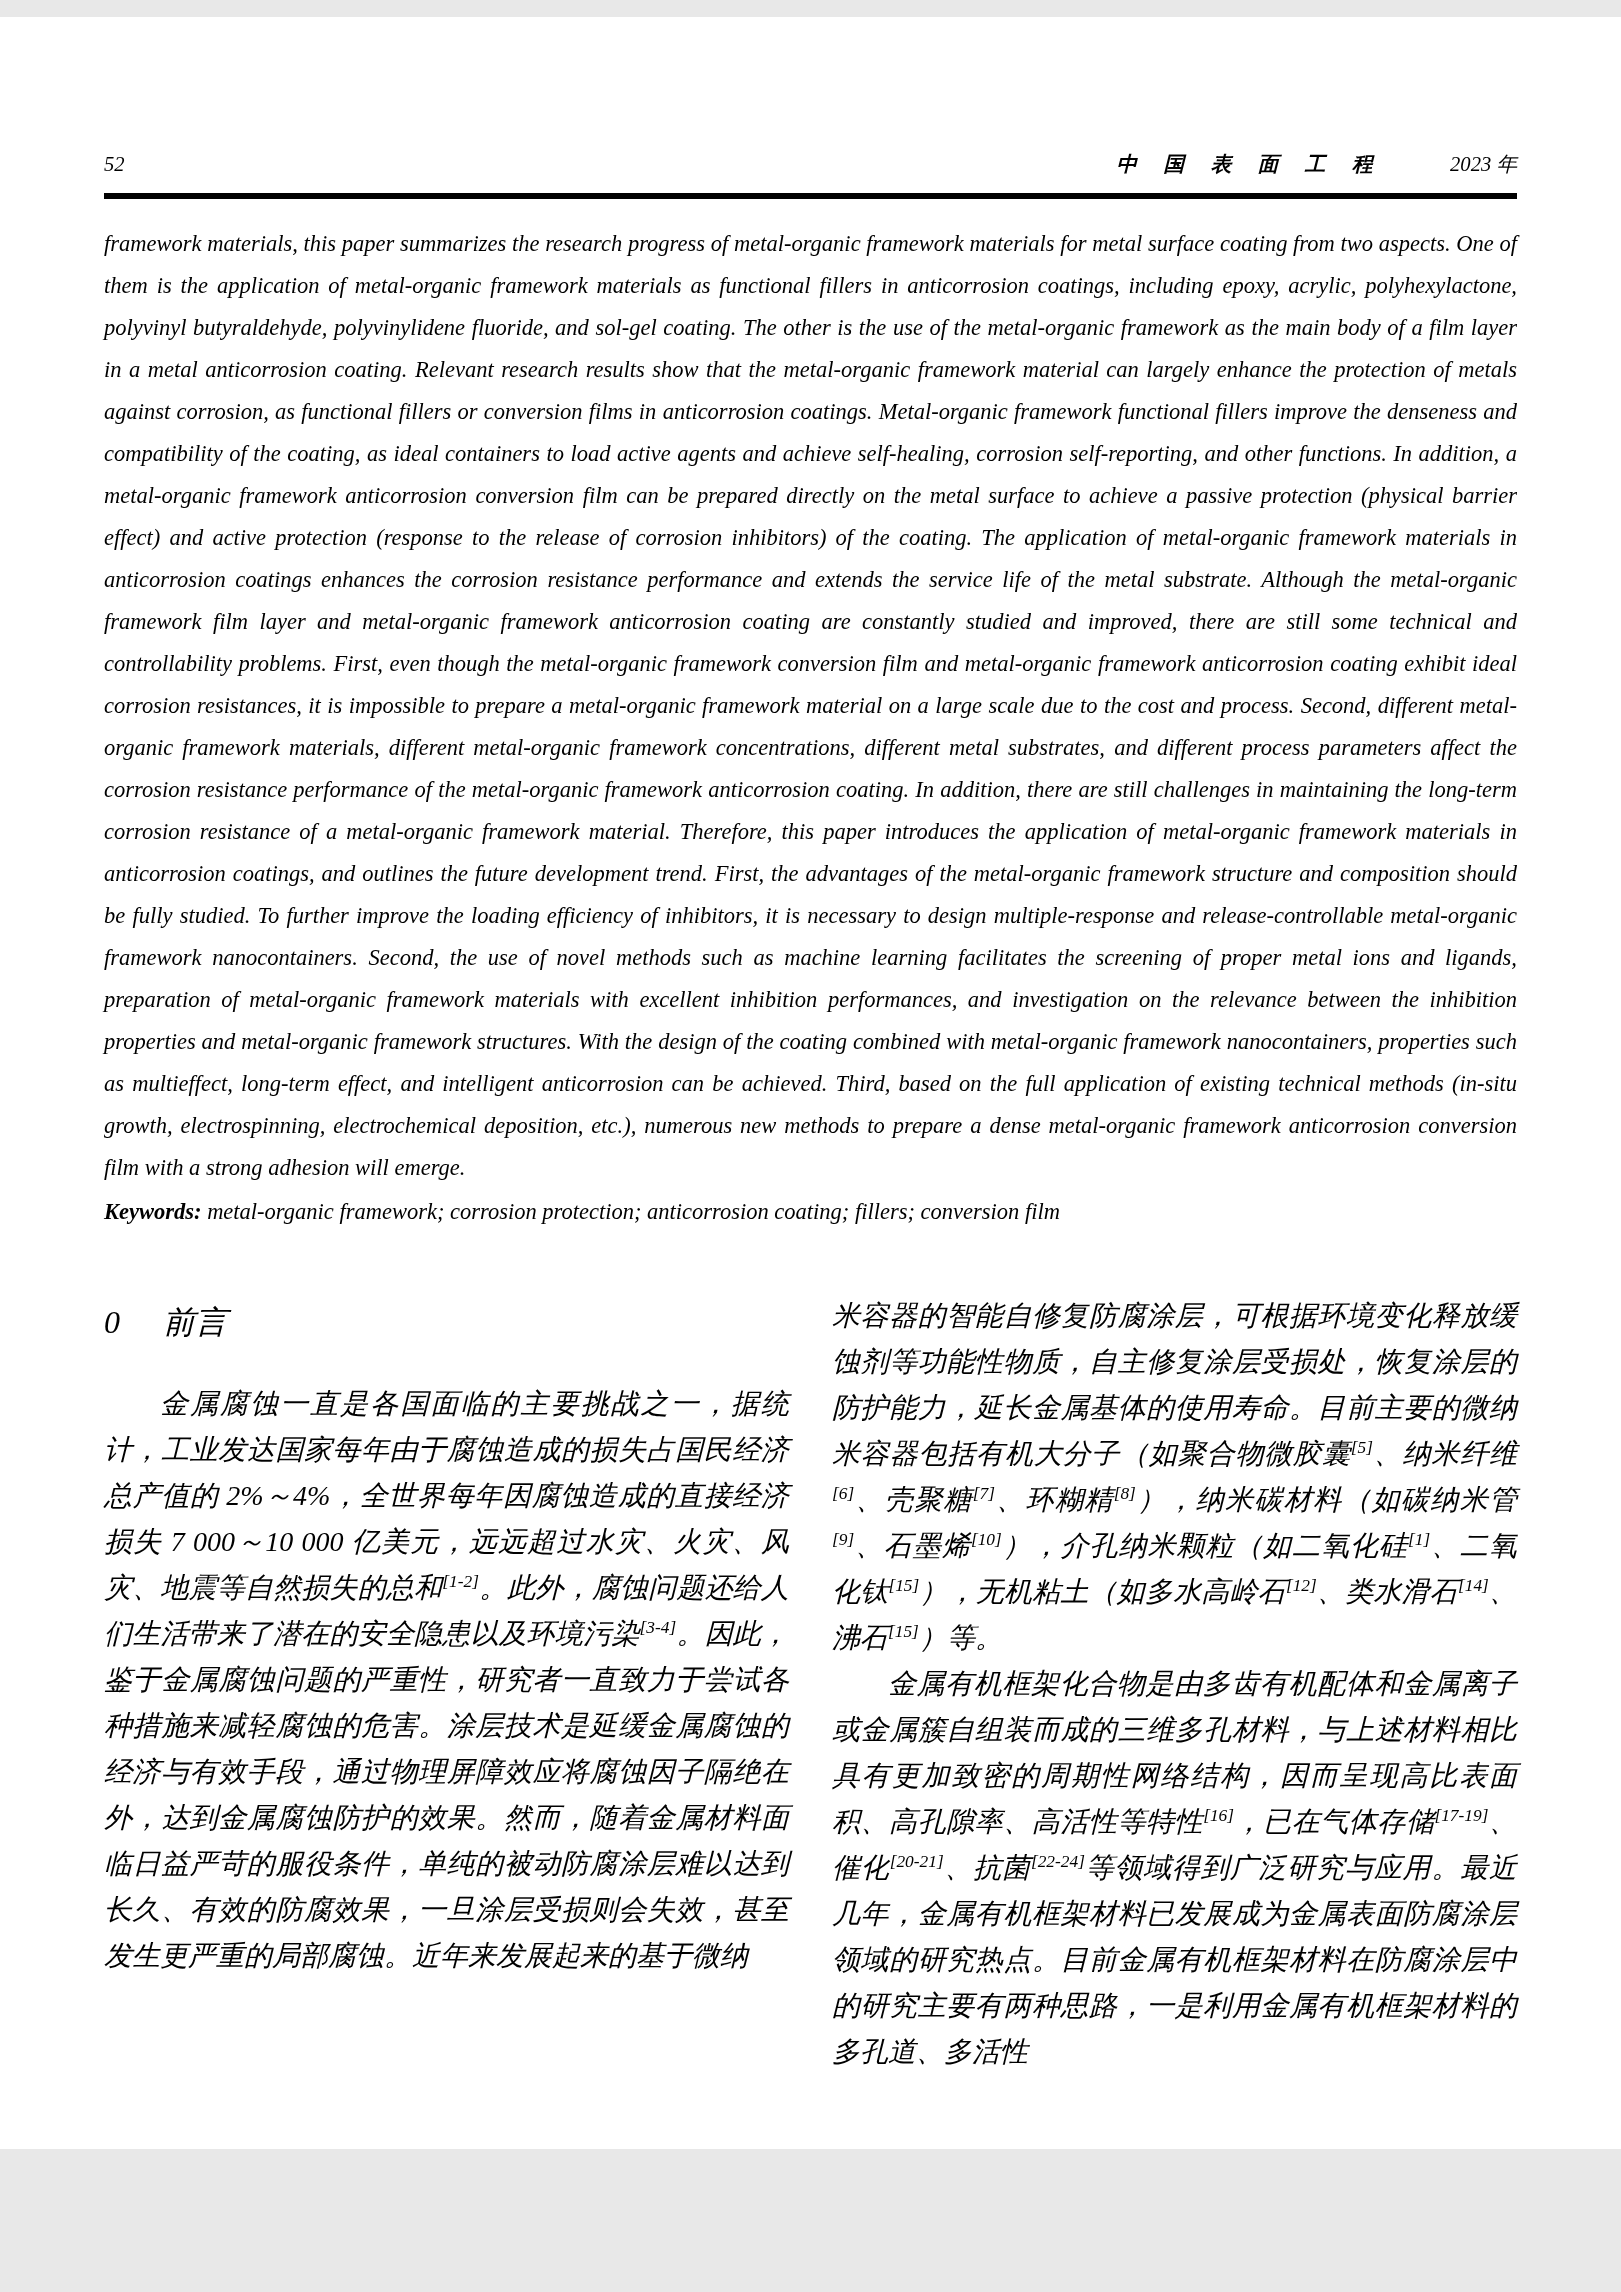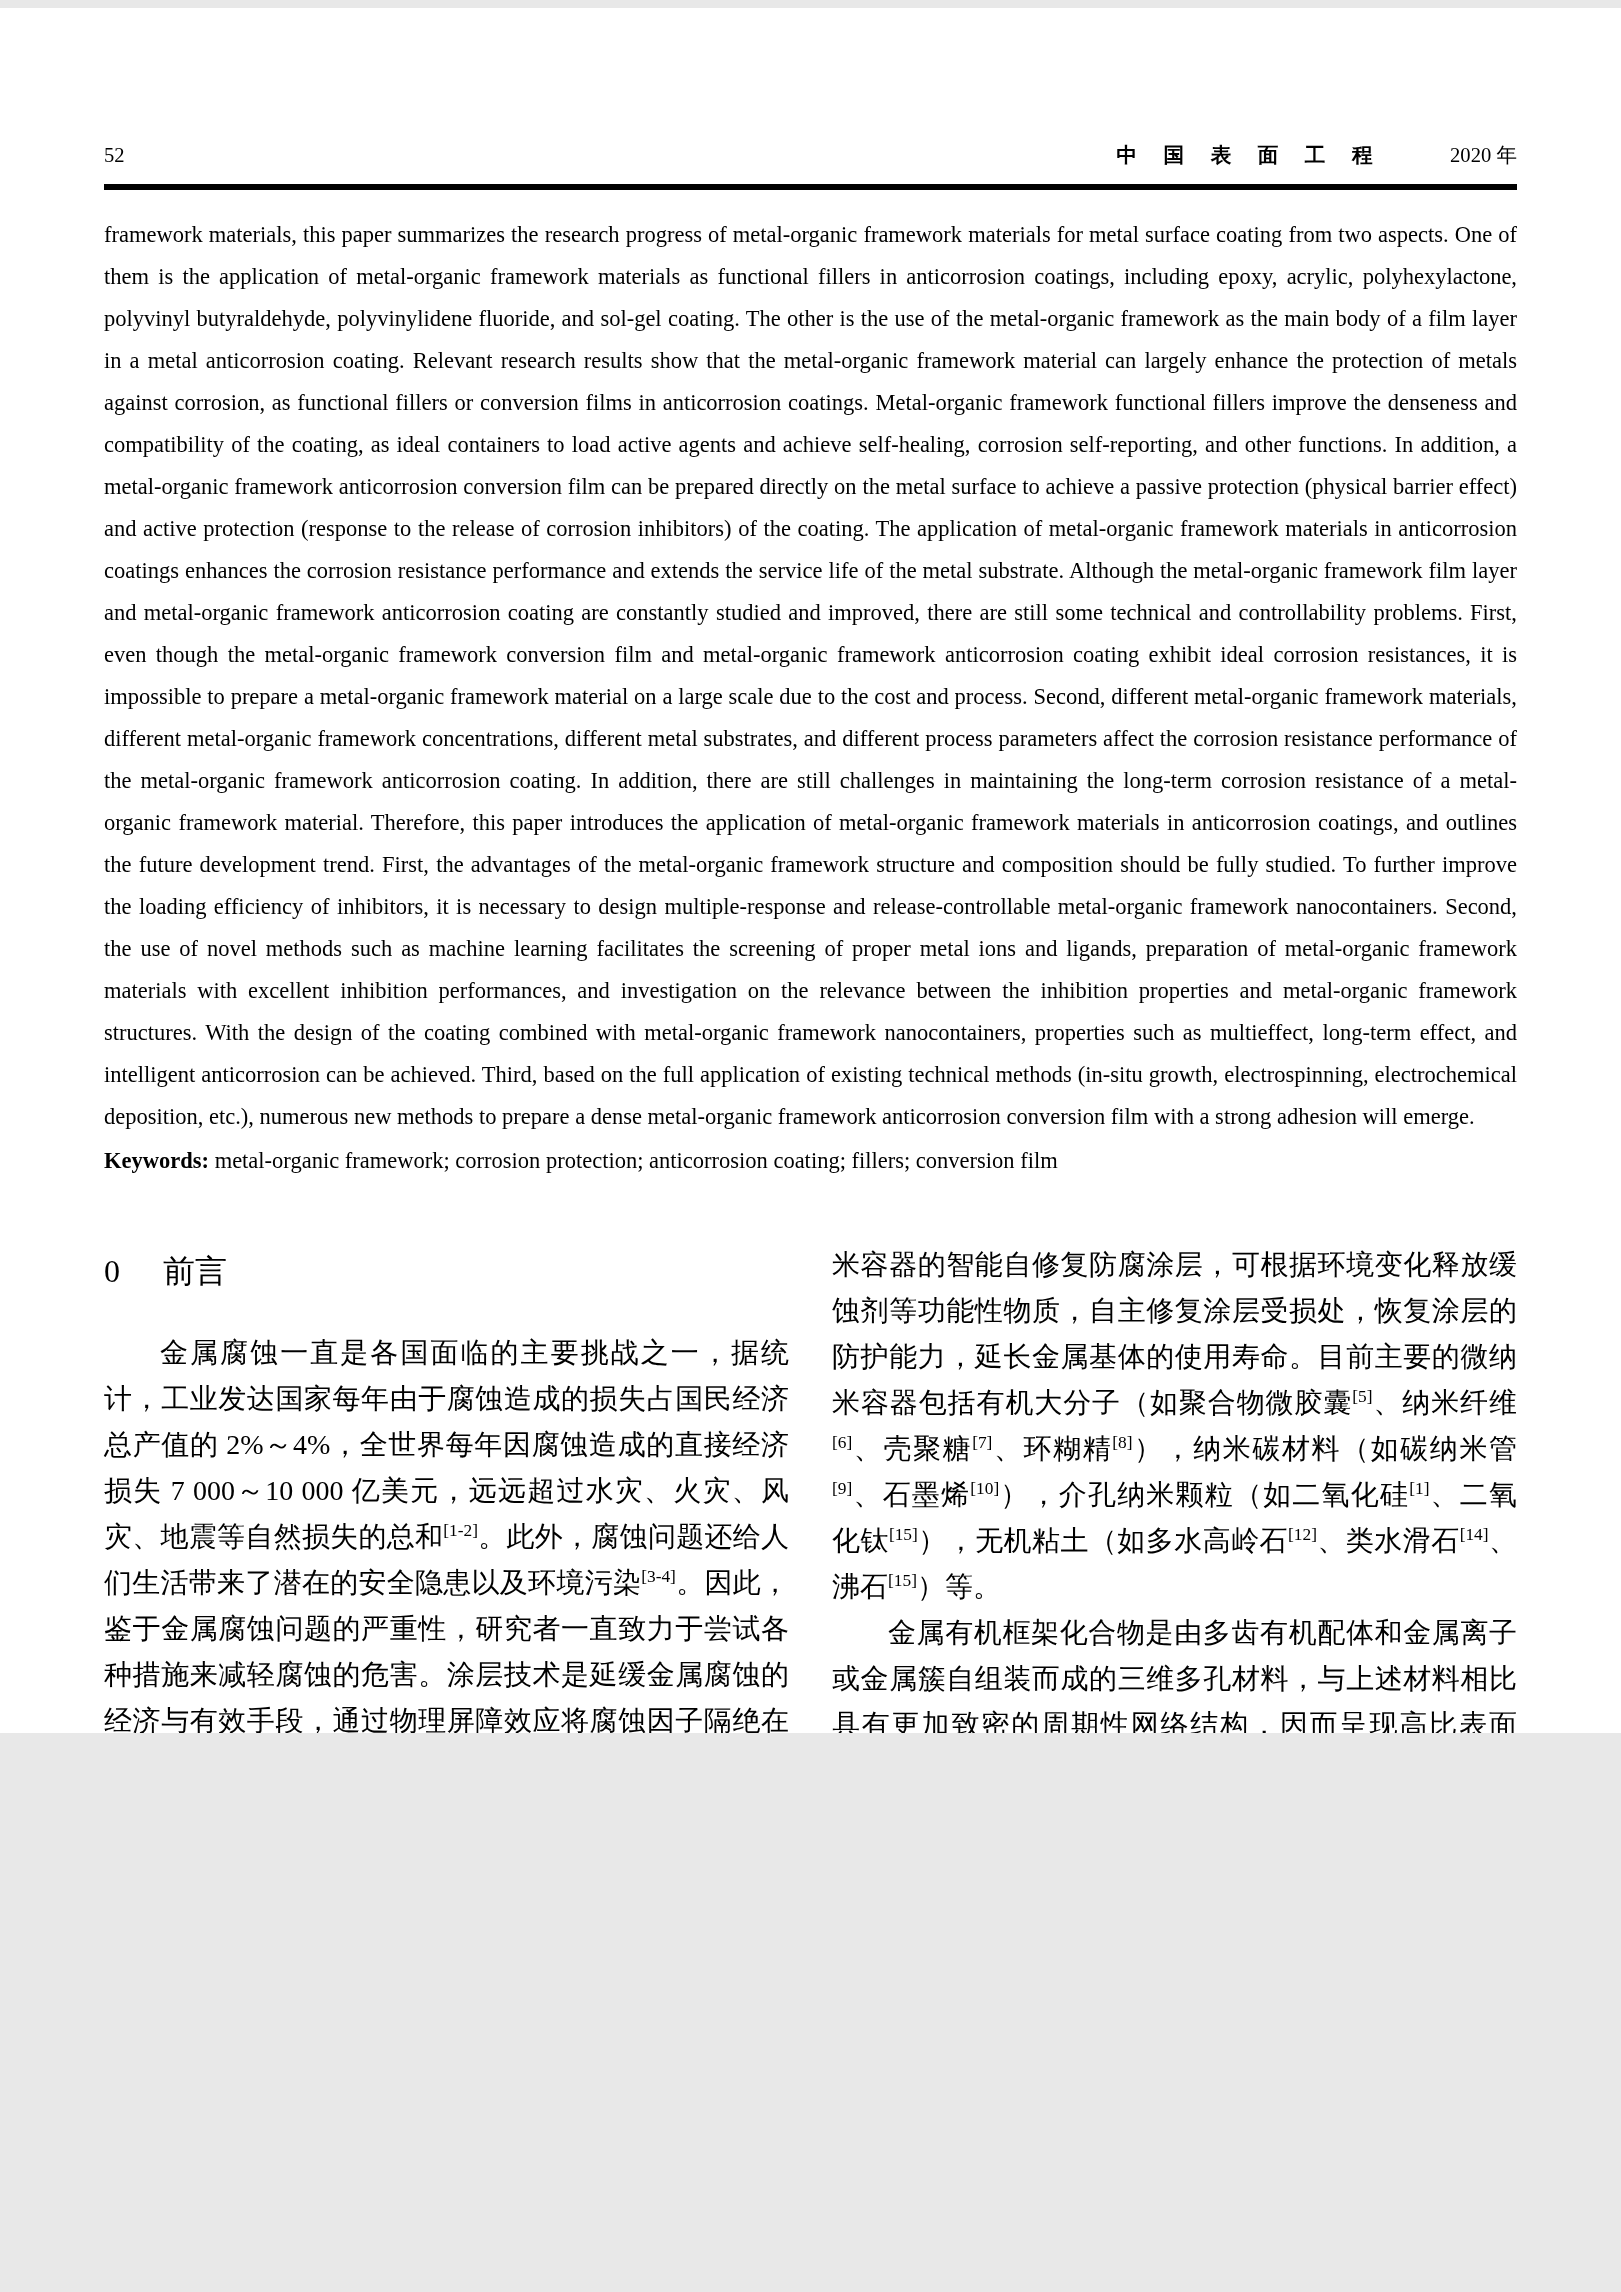--- a/index.html
+++ b/index.html
@@ -3,28 +3,29 @@
 <meta charset="utf-8">
 <style>
   html, body {
     margin: 0;
     padding: 0;
     background: #e8e8e8;
   }
   .page {
     position: relative;
     width: 1621px;
-    height: 1725px;
-    margin: 8px auto;
+    height: 2132px;
+    margin: 17px auto;
     background: #ffffff;
     color: #000000;
     box-sizing: border-box;
     padding: 0 104px;
     overflow: hidden;
     font-family: "Liberation Serif", "DejaVu Serif", serif;
+    font-style: italic;
   }
   .page-header {
     padding-top: 135px;
     display: flex;
     justify-content: space-between;
     align-items: baseline;
     font-size: 20.6px;
     line-height: 25.5px;
   }
   .page-number { flex: 0 0 118px; text-align: left; }
@@ -90,21 +91,21 @@
   }
 </style>
 </head>
 <body>
 
 <div class="page">
 
   <header class="page-header">
     <span class="page-number">52</span>
     <span class="journal-title">中国表面工程</span>
-    <span class="year">2020 年</span>
+    <span class="year">2023 年</span>
   </header>
 
   <div class="header-rule"></div>
 
   <div class="abstract">framework materials, this paper summarizes the research progress of metal-organic framework materials for metal surface coating from two aspects. One of them is the application of metal-organic framework materials as functional fillers in anticorrosion coatings, including epoxy, acrylic, polyhexylactone, polyvinyl butyraldehyde, polyvinylidene fluoride, and sol-gel coating. The other is the use of the metal-organic framework as the main body of a film layer in a metal anticorrosion coating. Relevant research results show that the metal-organic framework material can largely enhance the protection of metals against corrosion, as functional fillers or conversion films in anticorrosion coatings. Metal-organic framework functional fillers improve the denseness and compatibility of the coating, as ideal containers to load active agents and achieve self-healing, corrosion self-reporting, and other functions. In addition, a metal-organic framework anticorrosion conversion film can be prepared directly on the metal surface to achieve a passive protection (physical barrier effect) and active protection (response to the release of corrosion inhibitors) of the coating. The application of metal-organic framework materials in anticorrosion coatings enhances the corrosion resistance performance and extends the service life of the metal substrate. Although the metal-organic framework film layer and metal-organic framework anticorrosion coating are constantly studied and improved, there are still some technical and controllability problems. First, even though the metal-organic framework conversion film and metal-organic framework anticorrosion coating exhibit ideal corrosion resistances, it is impossible to prepare a metal-organic framework material on a large scale due to the cost and process. Second, different metal-organic framework materials, different metal-organic framework concentrations, different metal substrates, and different process parameters affect the corrosion resistance performance of the metal-organic framework anticorrosion coating. In addition, there are still challenges in maintaining the long-term corrosion resistance of a metal-organic framework material. Therefore, this paper introduces the application of metal-organic framework materials in anticorrosion coatings, and outlines the future development trend. First, the advantages of the metal-organic framework structure and composition should be fully studied. To further improve the loading efficiency of inhibitors, it is necessary to design multiple-response and release-controllable metal-organic framework nanocontainers. Second, the use of novel methods such as machine learning facilitates the screening of proper metal ions and ligands, preparation of metal-organic framework materials with excellent inhibition performances, and investigation on the relevance between the inhibition properties and metal-organic framework structures. With the design of the coating combined with metal-organic framework nanocontainers, properties such as multieffect, long-term effect, and intelligent anticorrosion can be achieved. Third, based on the full application of existing technical methods (in-situ growth, electrospinning, electrochemical deposition, etc.), numerous new methods to prepare a dense metal-organic framework anticorrosion conversion film with a strong adhesion will emerge.</div>
 
   <div class="keywords-line">
     <span class="kw-label">Keywords:</span><span> metal-organic framework; corrosion protection; anticorrosion coating; fillers; conversion film</span>
   </div>
 

